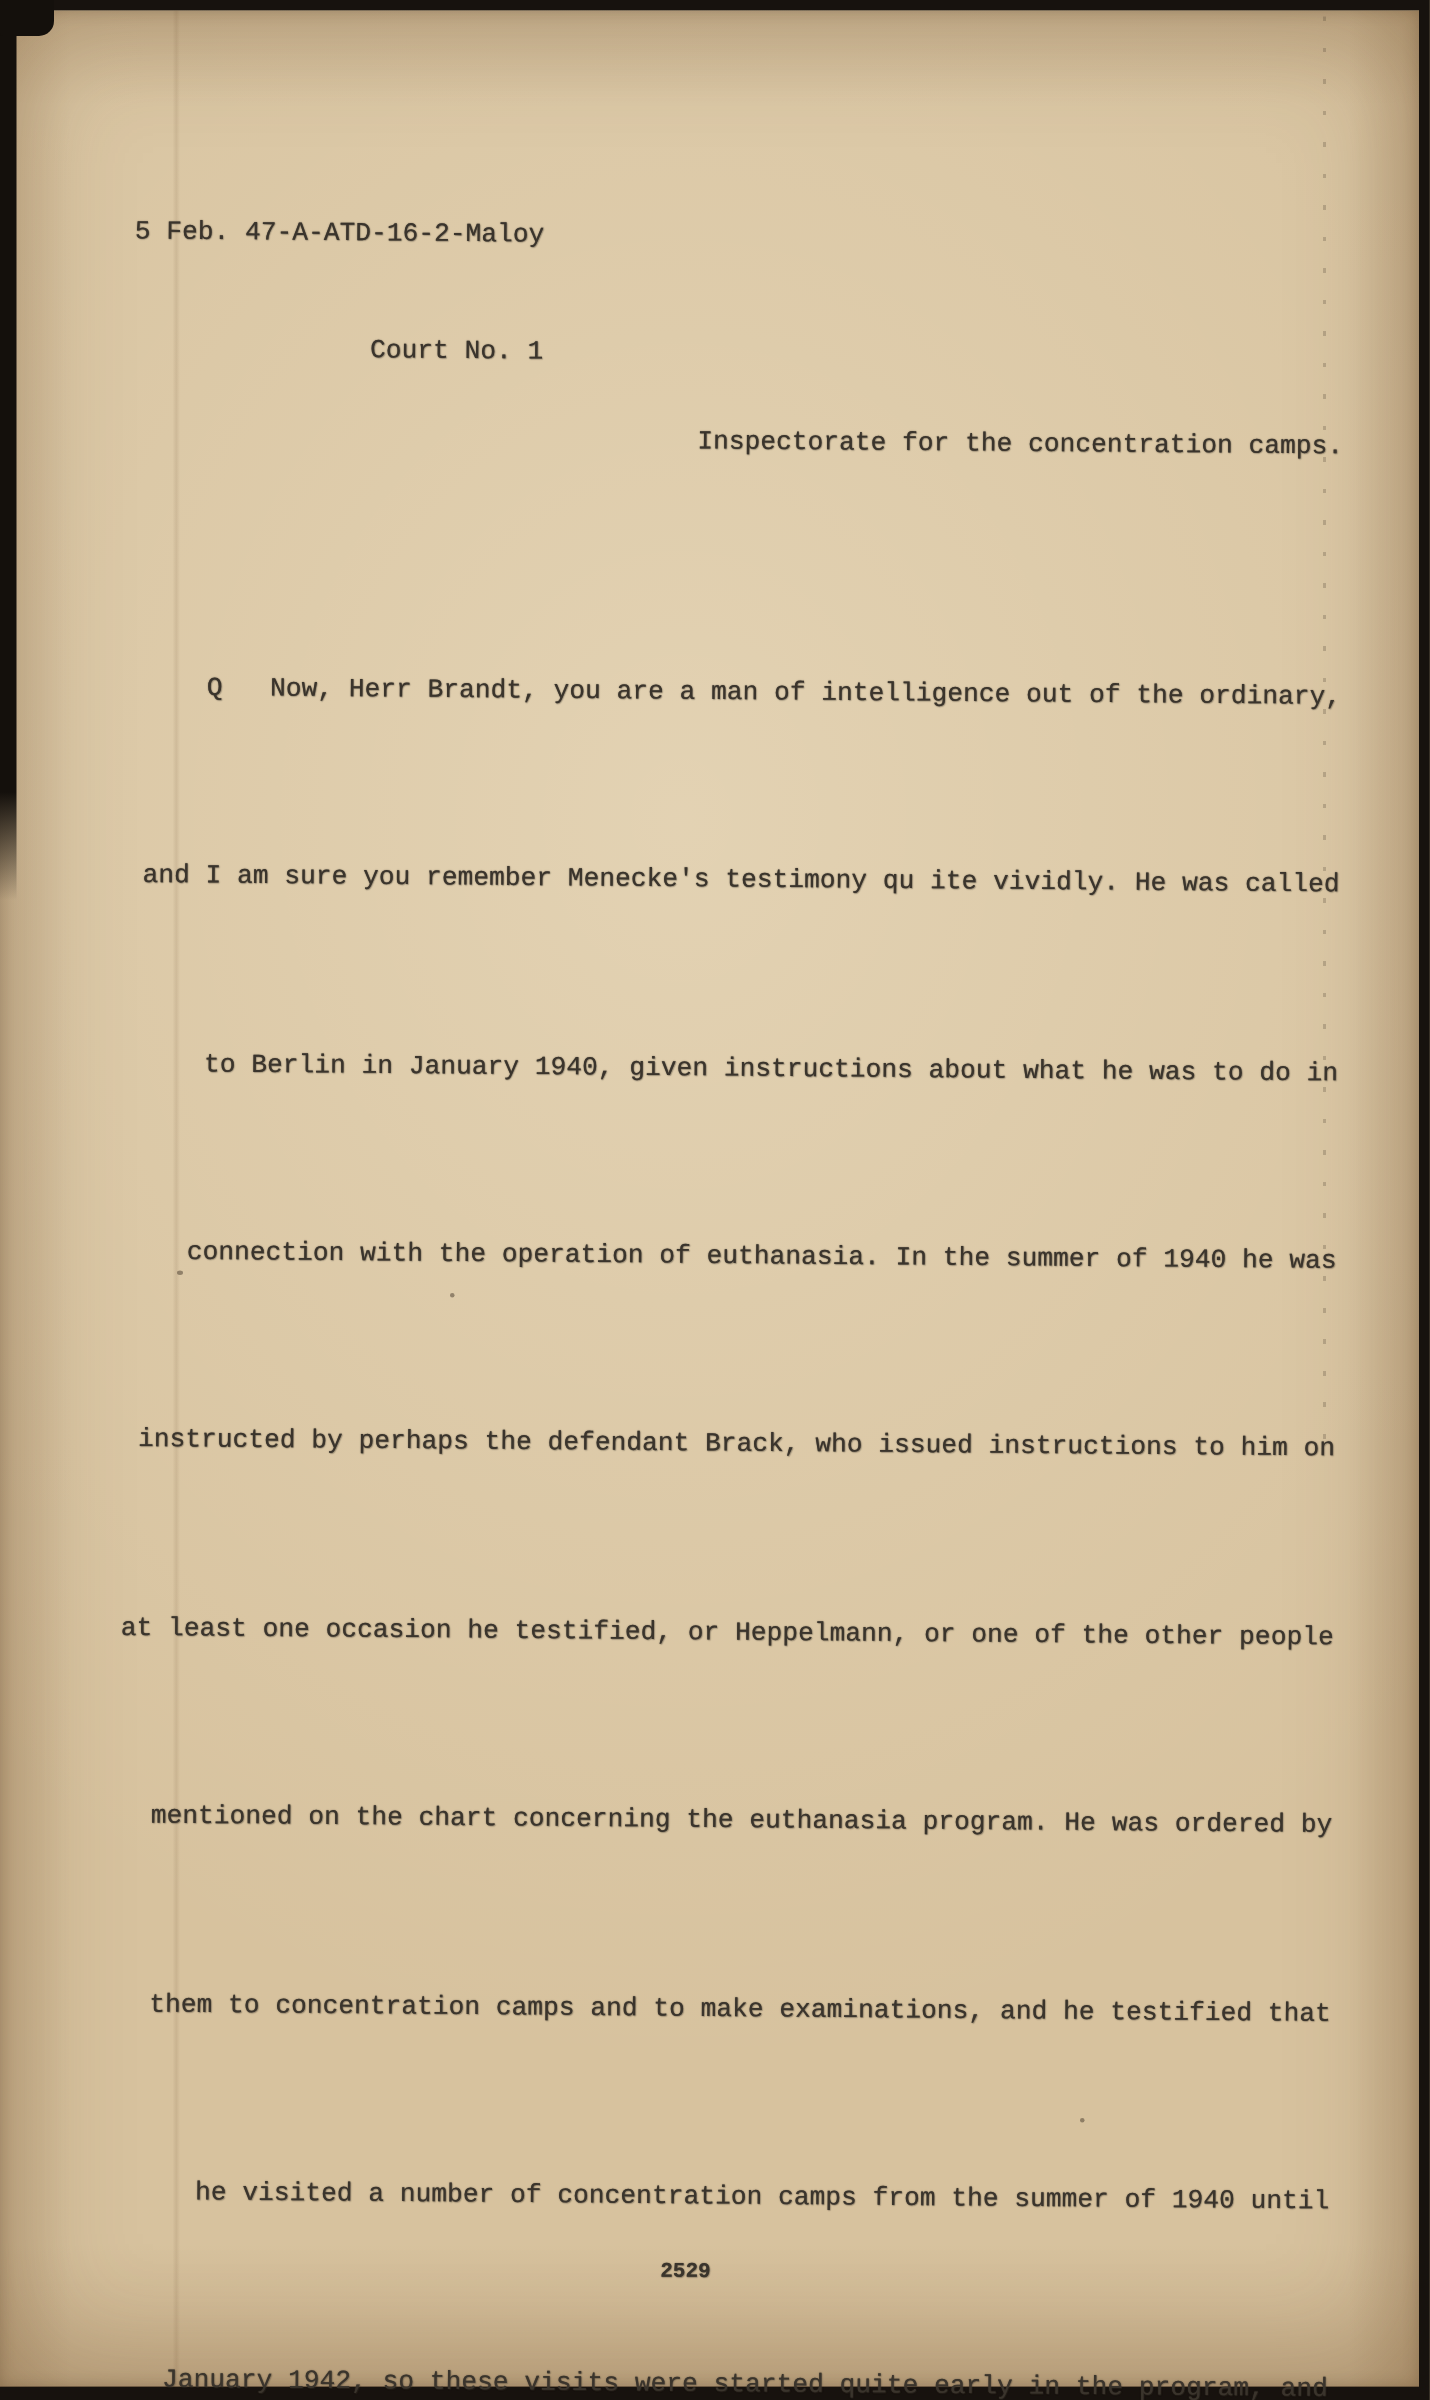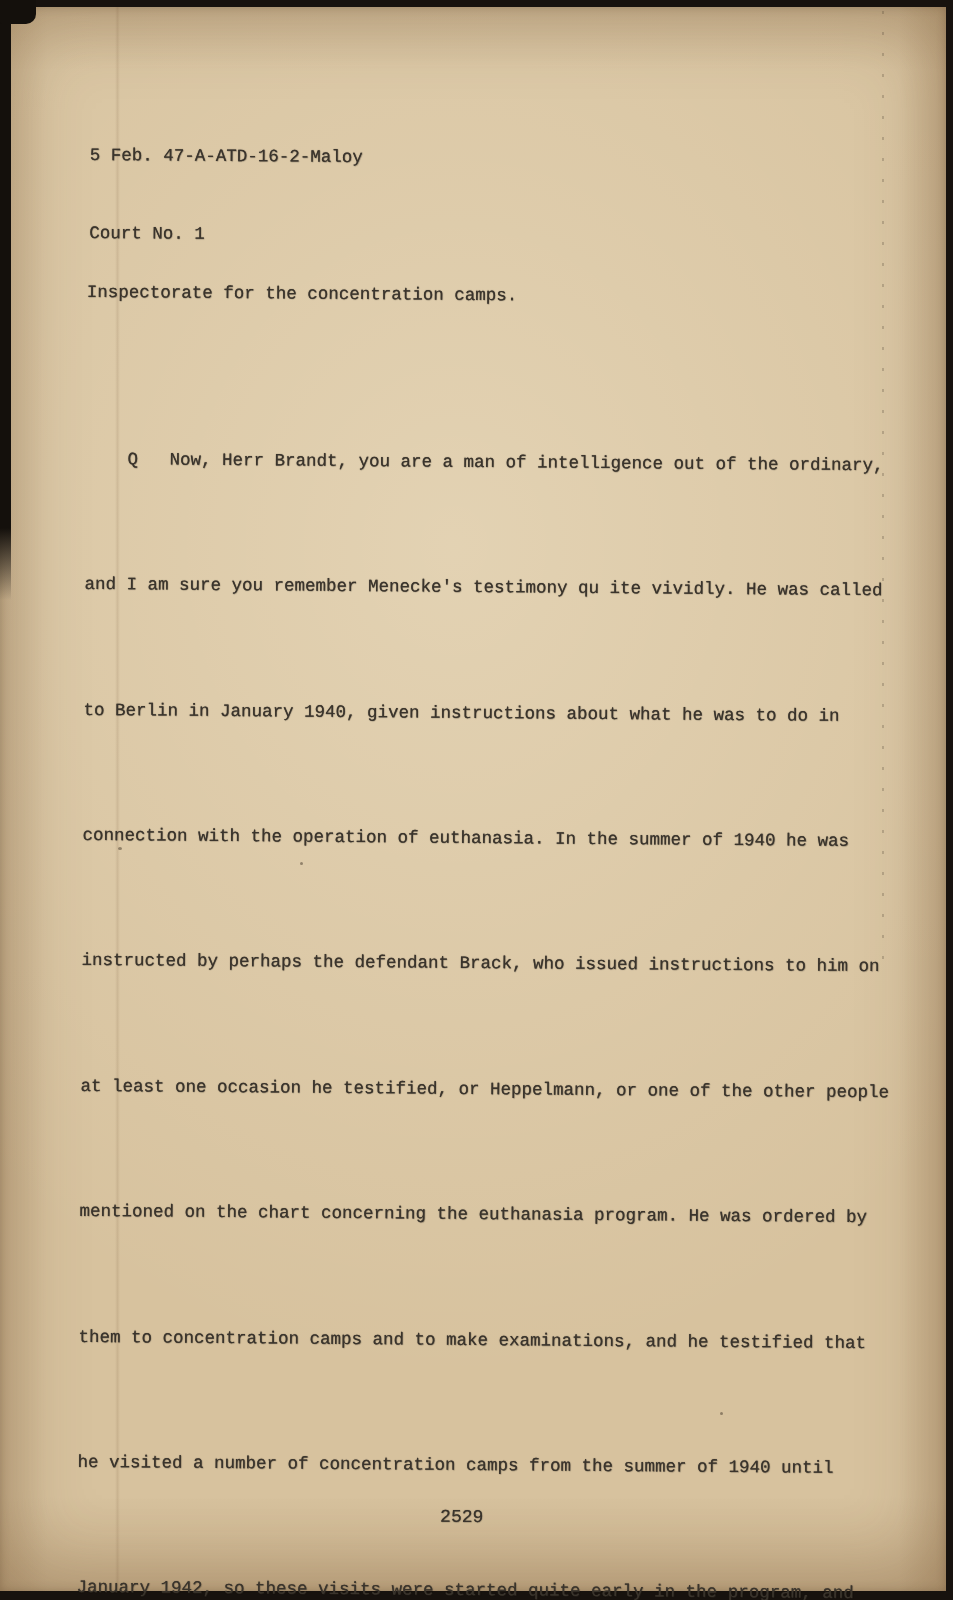--- a/index.html
+++ b/index.html
@@ -7,20 +7,21 @@
     padding: 0;
     background: #17120e;
   }
   .scan {
     position: relative;
     width: 953px;
     height: 1600px;
     background: #17120e;
     overflow: hidden;
     font-family: "Liberation Mono", "DejaVu Sans Mono", monospace;
+    text-align: right;
   }
   
   .paper {
     position: absolute;
     left: 0;
     top: 7px;
     right: 7px;
     bottom: 9px;
     background-color: #d7c29e;
     background-image:
@@ -92,22 +93,23 @@
     top: 184px;
     font-size: 17.5px;
     line-height: 41.8px;
     white-space: pre;
   }
   .line { height: 41.8px; }
   .page-number {
     position: absolute;
     left: 452px;
     top: 1500px;
-    font-size: 18px;
+    font-size: 14px;
     white-space: pre;
+    font-weight: bold;
   }
 </style>
 </head>
 <body>
 
 <div class="scan">
   <div class="paper">
     <div class="crease"></div>
     <div class="stitch-dots"></div>
     <div class="speck" style="left:300px; top:855px; width:3px; height:3px;"></div>

